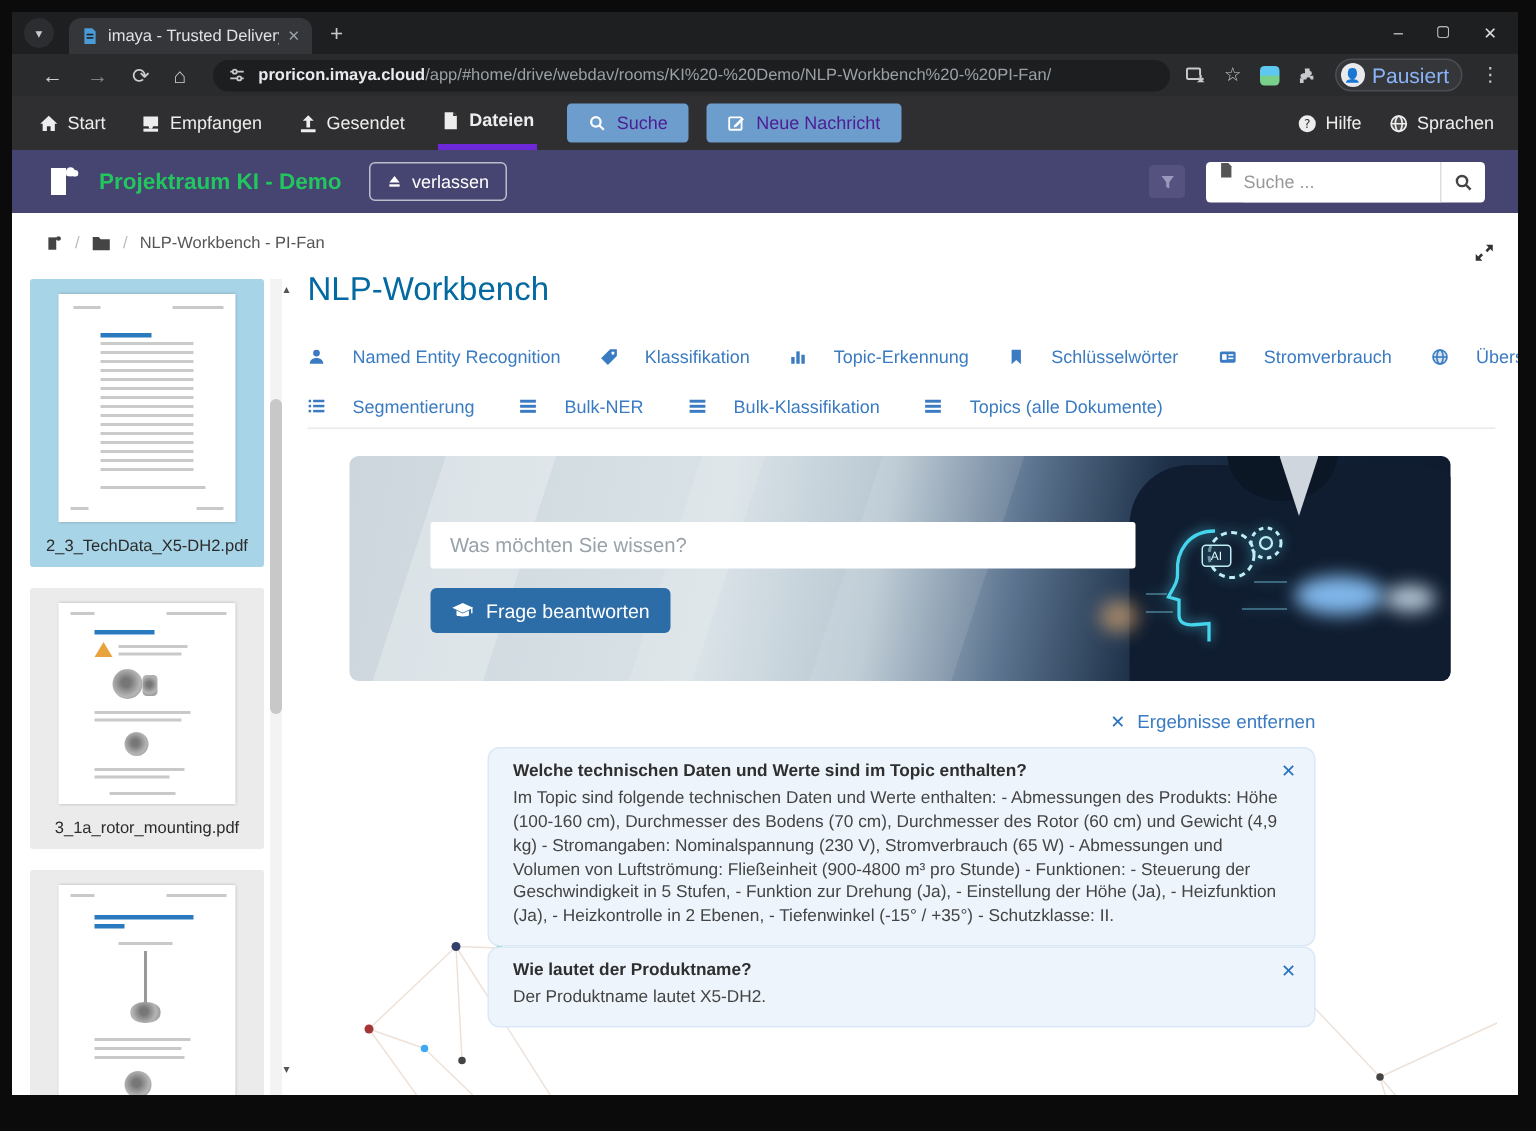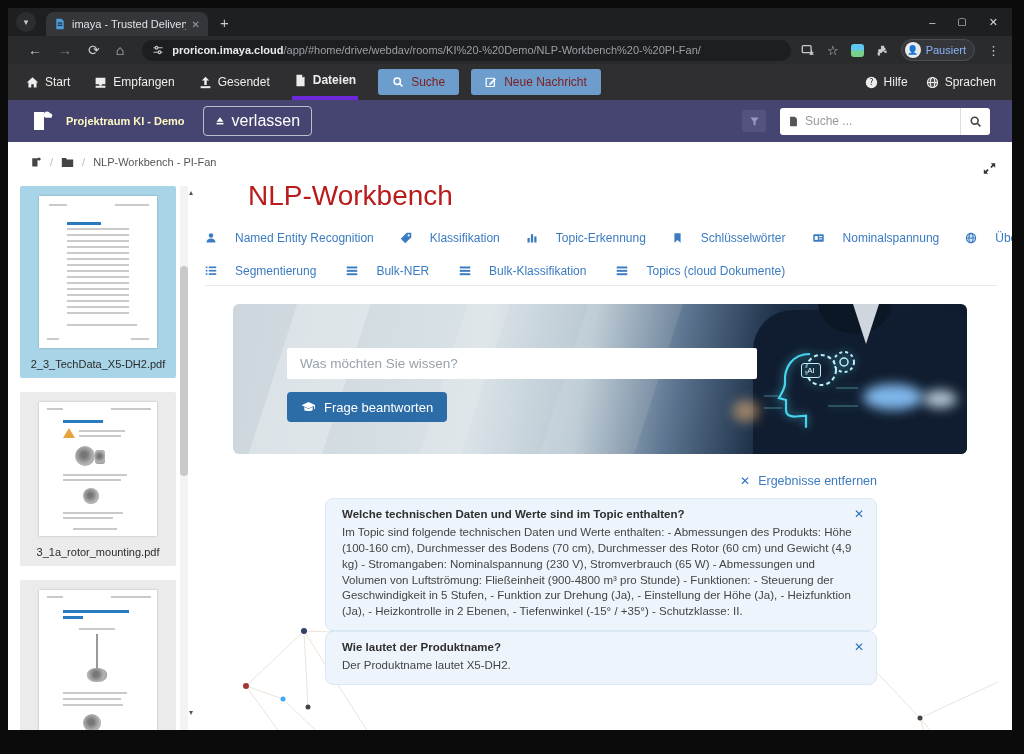--- a/index.html
+++ b/index.html
@@ -26,37 +26,37 @@
   .nav-glyph { color:#cdd0d3; font-size:14px; margin:0 8px; }
   .nav-glyph.dim { color:#7d8186; }
   .url-pill { flex:1; height:21px; background:#1d1e20; border-radius:11px; display:flex; align-items:center; padding:0 10px; margin:0 10px; overflow:hidden; }
   .url-text { font-size:11px; white-space:nowrap; overflow:hidden; }
   .url-host { color:#e8eaed; font-weight:bold; }
   .url-path { color:#9aa0a6; }
   .addr-right { display:flex; align-items:center; gap:12px; color:#c7cacd; }
   .ext-colored { width:13px; height:13px; border-radius:3px; background:linear-gradient(180deg,#5ec8f0 45%,#79d08a 55%); }
   .profile-chip { display:flex; align-items:center; gap:5px; background:#35363a; border:1px solid #4a4d51; border-radius:12px; padding:2px 8px 2px 3px; }
   .avatar { width:16px; height:16px; border-radius:50%; background:#e8eaed; color:#333; font-size:9px; display:flex; align-items:center; justify-content:center; }
-  .profile-label { color:#8ab4f8; font-size:11px; }
+  .profile-label { color:#8ab4f8; font-size:14px; }
 
   
   #appnav { position:absolute; left:0; top:56px; width:100%; height:36px; background:#2f2f31; display:flex; align-items:center; padding:0 16px; color:#ededed; }
   .appnav-item { display:flex; align-items:center; gap:6px; font-size:12px; margin-right:20px; padding:9px 2px; color:#ededed; }
   .appnav-item.active { border-bottom:4px solid #6d28d9; font-weight:bold; }
-  .appnav-btn { display:flex; align-items:center; gap:7px; background:#6d9dcc; color:#7f1d1d; font-size:12px; border-radius:3px; padding:6px 14px; margin-right:12px; }
+  .appnav-btn { display:flex; align-items:center; gap:7px; background:#6d9dcc; color:#4c1d95; font-size:12px; border-radius:3px; padding:6px 14px; margin-right:12px; }
   .appnav-right { margin-left:auto; display:flex; align-items:center; gap:18px; }
   .appnav-right .appnav-item { margin-right:0; }
 
   
   #roomhdr { position:absolute; left:0; top:92px; width:100%; height:42px; background:#464471; display:flex; align-items:center; padding:0 22px; }
-  .room-title { color:#fef9c3; font-size:11px; font-weight:bold; margin:0 18px 0 12px; }
-  .leave-btn { display:flex; align-items:center; gap:7px; color:#fff; font-size:16px; border:1px solid rgba(255,255,255,.65); border-radius:4px; padding:5px 11px; }
+  .room-title { color:#22c55e; font-size:15px; font-weight:bold; margin:0 18px 0 12px; }
+  .leave-btn { display:flex; align-items:center; gap:7px; color:#fff; font-size:12px; border:1px solid rgba(255,255,255,.65); border-radius:4px; padding:5px 11px; }
   .room-right { margin-left:auto; display:flex; align-items:center; gap:14px; }
   .room-sq-btn { width:24px; height:22px; background:#55527f; border-radius:3px; display:flex; align-items:center; justify-content:center; color:#9a98bc; }
-  .room-search { width:210px; height:27px; background:#fff; border-radius:3px; display:flex; align-items:center; overflow:hidden; }
+  .room-search { width:186px; height:27px; background:#fff; border-radius:3px; display:flex; overflow:hidden; }
   .room-search input { border:0; outline:0; flex:1; font-size:12px; color:#333; font-family:inherit; min-width:0; }
   .room-search input::placeholder { color:#999; }
   .rs-docicon { padding:0 6px 0 8px; color:#555; }
   .rs-mag { padding:0 8px; border-left:1px solid #ddd; height:100%; display:flex; align-items:center; color:#444; }
 
   
   #content { position:absolute; left:0; top:134px; width:100%; height:588px; background:#fff; overflow:hidden; }
 
   .breadcrumb { position:absolute; left:22px; top:14px; display:flex; align-items:center; gap:8px; color:#555; font-size:11px; }
   .crumb-sep { color:#bbb; }
@@ -73,21 +73,21 @@
   .tl.blue { background:#2a7ac0; }
   .specs { position:absolute; left:28px; top:32px; width:62px; height:90px;
     background:repeating-linear-gradient(#b9b9b9 0 2px, transparent 2px 6px); opacity:.75; }
   .warn-tri { position:absolute; width:0; height:0; border-left:6px solid transparent; border-right:6px solid transparent; border-bottom:10px solid #e8a33d; }
   .fan { position:absolute; border-radius:50%; background:radial-gradient(circle at 45% 45%, #777 18%, #b5b5b5 60%, #888 100%); }
   .sb-scroll { position:absolute; left:172px; top:44px; width:8px; height:544px; background:#f3f3f3; }
   .sb-thumb { position:absolute; left:0; width:8px; top:80px; height:210px; background:#c8c8c8; border-radius:4px; }
   .sb-caret { position:absolute; left:181px; color:#555; font-size:8px; }
 
   
-  .page-title { position:absolute; left:197px; top:38px; font-size:28px; color:#b91c1c;margin-left:43px; }
+  .page-title { position:absolute; left:197px; top:38px; font-size:22px; color:#0369a1; }
   .tabs-row { position:absolute; left:197px; display:flex; align-items:center; }
   .tabs-row.r1 { top:80px; height:32px; gap:26px; }
   .tabs-row.r2 { top:116px; height:26px; gap:30px;text-align:right; }
   .tab-link { display:flex; align-items:center; gap:18px; color:#3a7bc1; font-size:12px; white-space:nowrap; }
   .tabs-divider { position:absolute; left:197px; top:143px; width:792px; height:1px; background:#e9e9e9; }
 
   
   #hero { position:absolute; left:225px; top:162px; width:734px; height:150px; border-radius:6px; overflow:hidden;
     background:linear-gradient(100deg,#ccd6dc 0%,#d9e2e7 34%,#b9c8d2 48%,#5d7590 60%,#1d3048 72%,#101f33 86%,#0d1a2c 100%); }
   .hero-pane { position:absolute; background:rgba(255,255,255,.28); transform:rotate(18deg); }
@@ -420,21 +420,21 @@
       </span>
       <span class="tab-link">
         <span class="icon">
             <svg width="13" height="12" viewBox="0 0 16 16" fill="currentColor">
               <rect x="1" y="3" width="14" height="10" rx="1.5"></rect>
               <rect x="3" y="5.5" width="4" height="5" fill="#fff"></rect>
               <rect x="8.5" y="5.5" width="4.5" height="1.4" fill="#fff"></rect>
               <rect x="8.5" y="8.5" width="4.5" height="1.4" fill="#fff"></rect>
             </svg>
           </span>
-        <span>Nominalspannung</span>
+        <span>Stromverbrauch</span>
       </span>
       <span class="tab-link">
         <span class="icon">
             <svg width="12" height="12" viewBox="0 0 16 16" fill="none" stroke="currentColor" stroke-width="1.4">
               <circle cx="8" cy="8" r="6.2" fill="currentColor" opacity=".2"></circle>
               <circle cx="8" cy="8" r="6.2"></circle>
               <ellipse cx="8" cy="8" rx="2.8" ry="6.2"></ellipse>
               <line x1="1.8" y1="8" x2="14.2" y2="8"></line>
             </svg>
           </span>
@@ -478,21 +478,21 @@
         <span>Bulk-Klassifikation</span>
       </span>
       <span class="tab-link">
         <span class="icon">
             <svg width="12" height="12" viewBox="0 0 16 16" fill="currentColor">
               <rect x="1" y="2" width="14" height="2.6"></rect>
               <rect x="1" y="6.5" width="14" height="2.6"></rect>
               <rect x="1" y="11" width="14" height="2.6"></rect>
             </svg>
           </span>
-        <span>Topics (cloud Dokumente)</span>
+        <span>Topics (alle Dokumente)</span>
       </span>
     </div>
     <div class="tabs-divider"></div>
 
     <div id="hero">
       <div class="hero-pane" style="left:40px;top:-20px;width:70px;height:200px;"></div>
       <div class="hero-pane" style="left:210px;top:-30px;width:40px;height:220px;opacity:.5;"></div>
       <div class="hero-pane" style="left:330px;top:-30px;width:90px;height:230px;opacity:.35;"></div>
       <div class="hero-sil-body"></div>
       <div class="hero-sil-head"></div>

